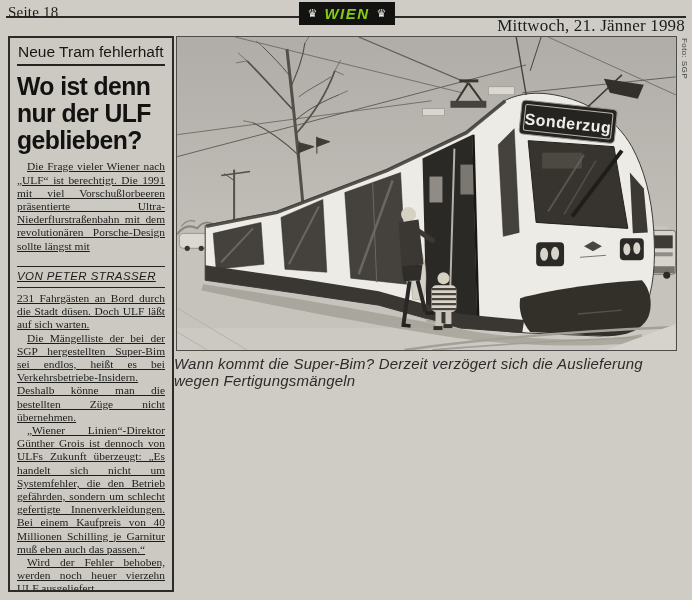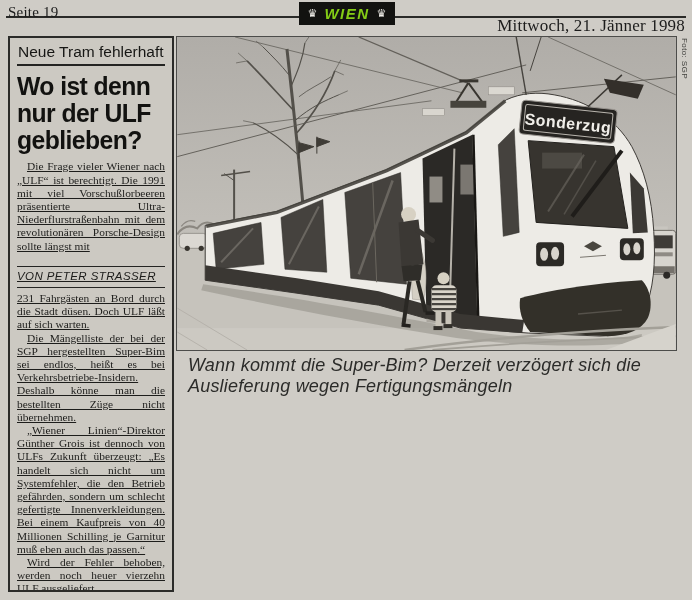--- a/index.html
+++ b/index.html
@@ -20,30 +20,30 @@
   .headline div{white-space:nowrap;}
   .body{font-size:11.4px;line-height:13.2px;text-align:justify;color:#1d1d1b;hyphens:auto;text-decoration:underline;}
   .body p{margin:0;}
   .body p.ind{text-indent:10px;}
   .byline{margin:13px 0 4px;padding:3px 0 4px;border-top:1.5px solid #242422;border-bottom:1.5px solid #242422;text-align:left;font-family:"Liberation Sans",sans-serif;font-style:italic;font-size:11.5px;letter-spacing:.4px;color:#1c1c1a;}
 
   
   .photo{position:absolute;left:176px;top:36px;width:501px;height:315px;border:1px solid #4c4c4a;box-sizing:border-box;background:#b9b6b1;overflow:hidden;}
   .photo svg{display:block;width:100%;height:100%;}
   .credit{position:absolute;left:680px;top:38px;writing-mode:vertical-rl;font-family:"Liberation Sans",sans-serif;font-size:8px;color:#42423f;letter-spacing:.4px;}
-  .caption{position:absolute;left:188px;top:355px;width:498px;font-family:"Liberation Sans",sans-serif;font-style:italic;font-size:18px;color:#2b2b29;letter-spacing:.2px;}
+  .caption{position:absolute;left:174px;top:355px;width:498px;font-family:"Liberation Sans",sans-serif;font-style:italic;font-size:15px;color:#2b2b29;letter-spacing:.2px;}
   .sign-text{font-family:"Liberation Sans",sans-serif;font-weight:bold;letter-spacing:.5px;}
 </style>
 </head>
 <body>
 
 <div class="page">
 
   <div class="header-rule"></div>
-  <div class="page-label">Seite 19</div>
+  <div class="page-label">Seite 18</div>
   <div class="logo">
     <span class="crown">♛</span>
     <span class="logo-text">WIEN</span>
     <span class="crown">♛</span>
   </div>
   <div class="date">Mittwoch, 21. Jänner 1998</div>
 
   <div class="article">
     <div class="kicker">Neue Tram fehlerhaft</div>
     <div class="headline">

